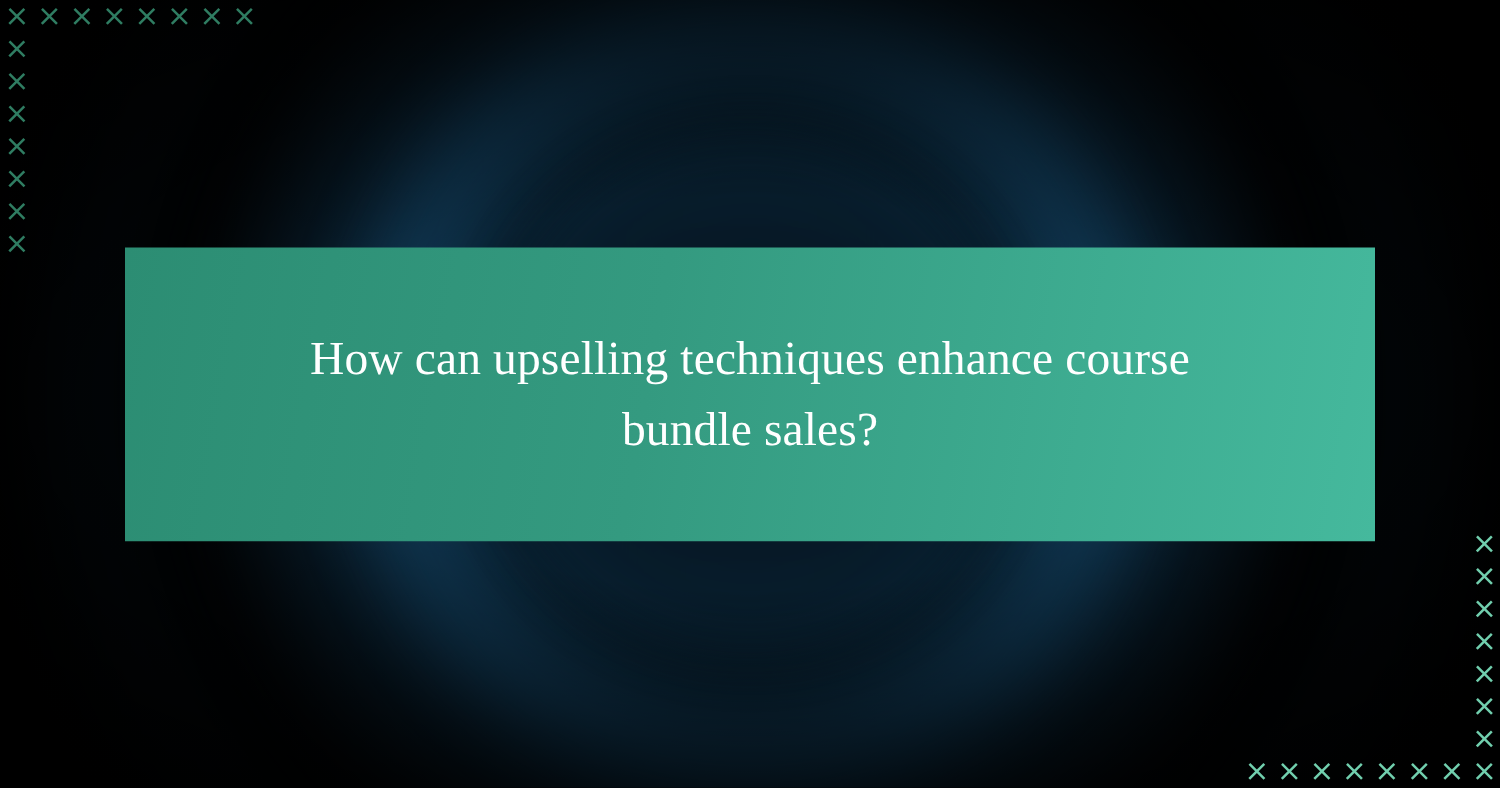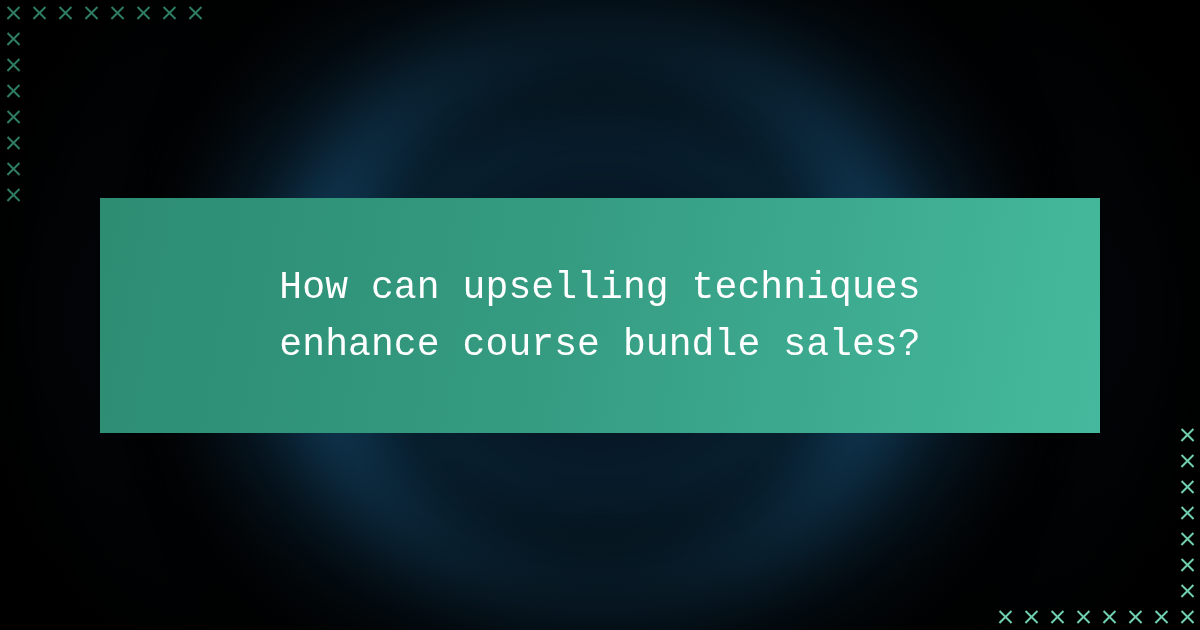--- a/index.html
+++ b/index.html
@@ -7,21 +7,21 @@
     margin: 0;
     padding: 0;
     background: #000000;
   }
   #stage {
     position: relative;
     width: 1200px;
     height: 630px;
     background: #000000;
     overflow: hidden;
-    font-family: Liberation Mono, monospace;
+    font-family: Liberation Serif, serif;
   }
 
   
   .glow-layer {
     position: absolute;
     inset: 0;
     pointer-events: none;
   }
   .ring {
     position: absolute;

